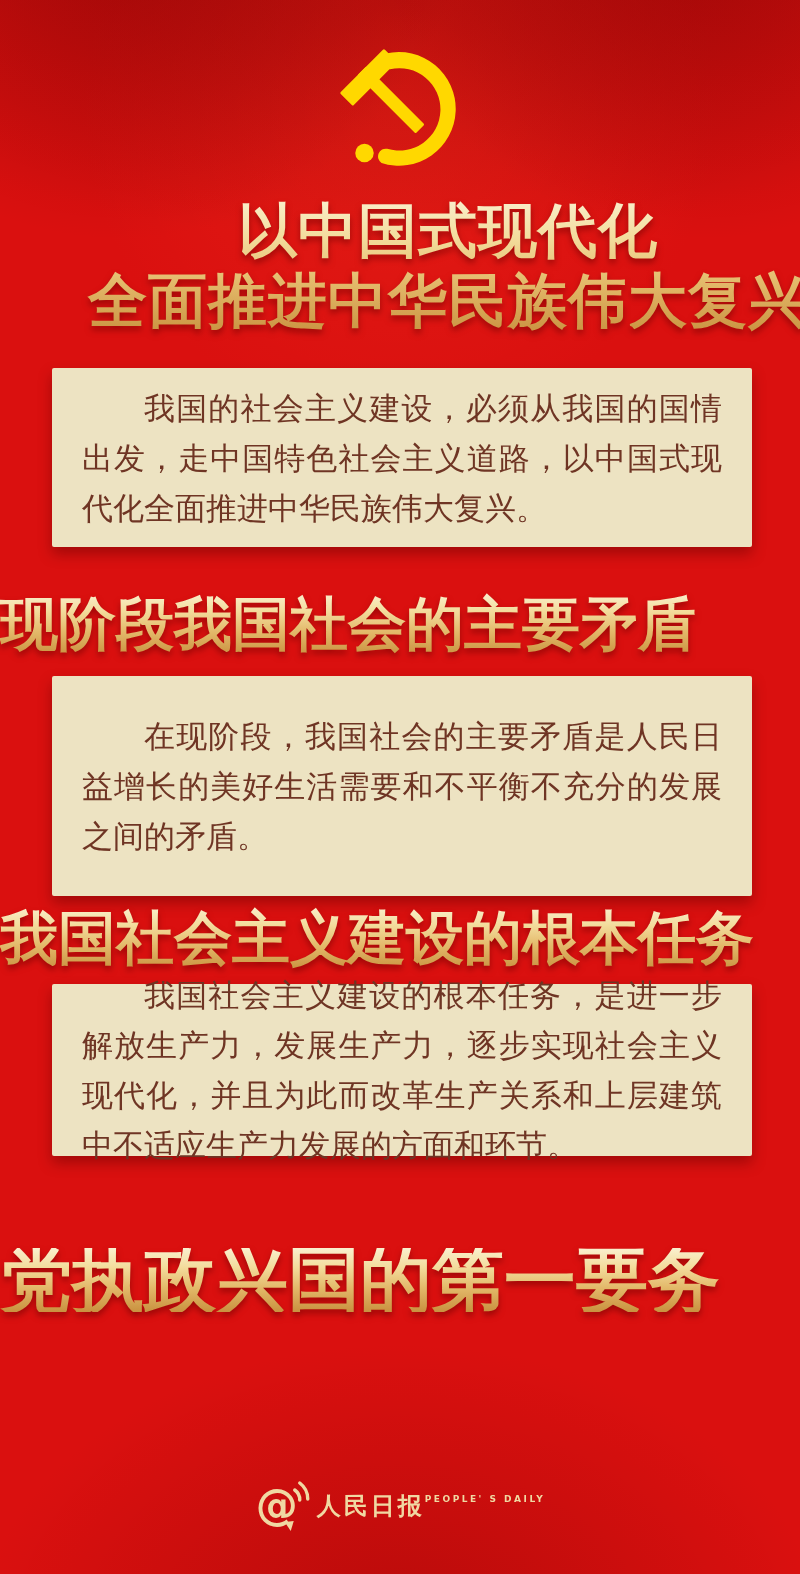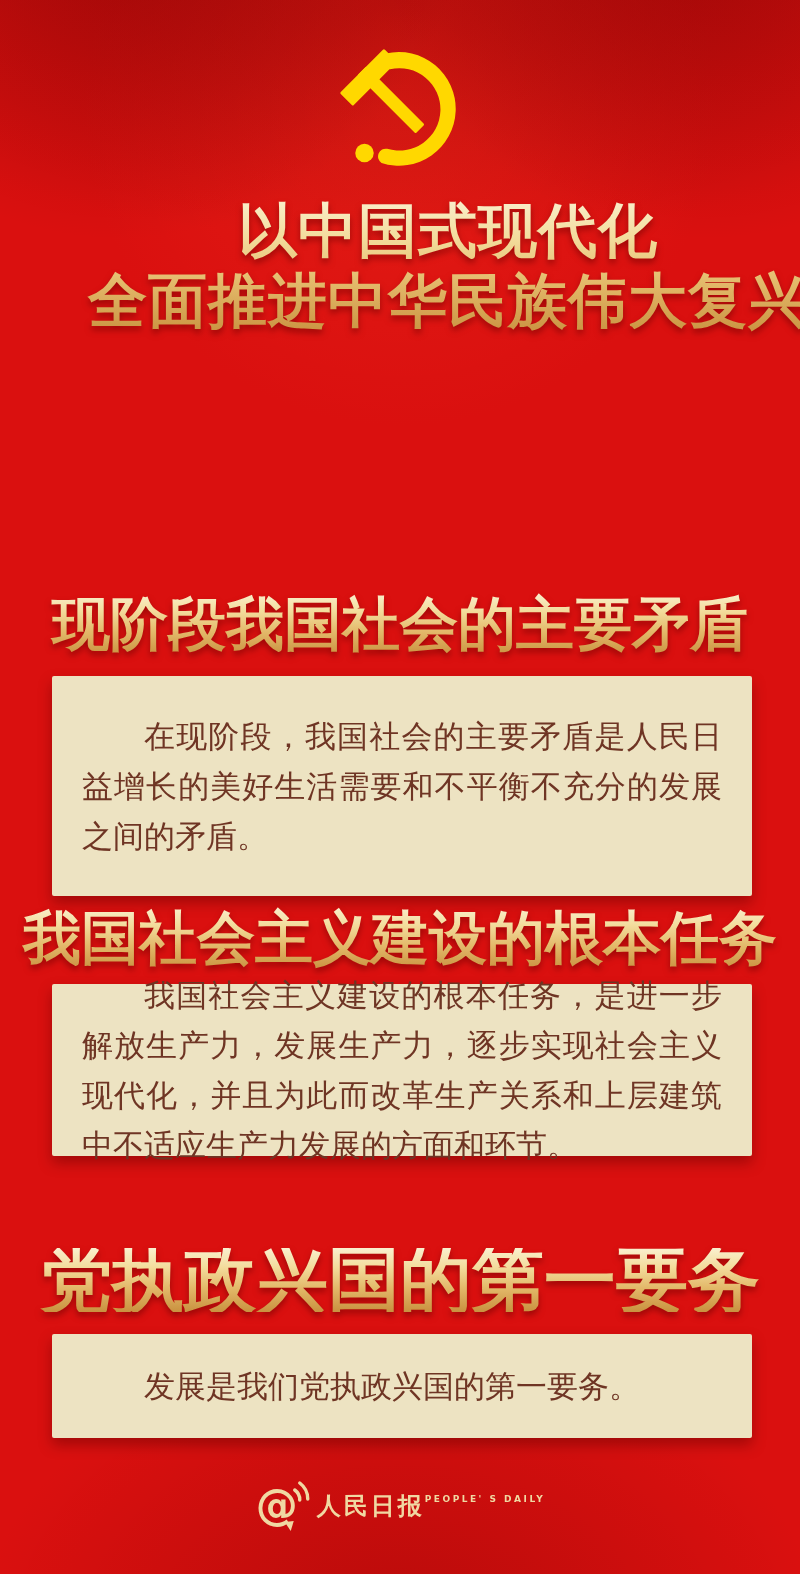--- a/index.html
+++ b/index.html
@@ -34,21 +34,21 @@
   }
   .title {
     position: absolute; top: 196px; left: 0;
     width: 800px; margin: 0;
     text-align: center;
     font-size: 59px; line-height: 70px; letter-spacing: 1px; padding-left: 48px;
   }
   .section-heading {
     position: absolute; left: 0;
     width: 800px; margin: 0;
-    text-align: center;
+    text-align: left;
     font-size: 58px; line-height: 64px;
   }
   .heading-2 { top: 592px; }
   .heading-3 { top: 906px; }
   .heading-4 { top: 1248px; font-size: 72px; }
   .text-box {
     position: absolute; left: 52px;
     width: 700px;
     box-sizing: border-box;
     padding: 0 30px;
@@ -101,35 +101,35 @@
 
       <circle cx="50" cy="162" r="13"></circle>
     </g>
   </svg>
 
   <h1 class="title gold-text">
     <span>以中国式现代化</span><br>
     <span>全面推进中华民族伟大复兴</span>
   </h1>
 
+  <section class="text-box box-1">
+    <p>我国的社会主义建设，必须从我国的国情出发，走中国特色社会主义道路，以中国式现代化全面推进中华民族伟大复兴。</p>
+  </section>
 
   <h2 class="section-heading heading-2 gold-text">现阶段我国社会的主要矛盾</h2>
   <section class="text-box box-2">
     <p>在现阶段，我国社会的主要矛盾是人民日益增长的美好生活需要和不平衡不充分的发展之间的矛盾。</p>
   </section>
 
   <h2 class="section-heading heading-3 gold-text">我国社会主义建设的根本任务</h2>
   <section class="text-box box-3">
     <p>我国社会主义建设的根本任务，是进一步解放生产力，发展生产力，逐步实现社会主义现代化，并且为此而改革生产关系和上层建筑中不适应生产力发展的方面和环节。</p>
   </section>
 
   <h2 class="section-heading heading-4 gold-text">党执政兴国的第一要务</h2>
-  <section class="text-box box-4">
-    <p>发展是我们党执政兴国的第一要务。</p>
-  </section>
 
   <footer class="brand">
     <svg class="brand-icon" width="56" height="56" viewBox="0 0 56 56" aria-hidden="true">
       <text x="22" y="42" font-size="42" font-weight="bold" fill="#f0d8a2" text-anchor="middle" font-family="DejaVu Sans, sans-serif">@</text>
       <path d="M 40 12 A 12 12 0 0 1 45 22" stroke="#f0d8a2" stroke-width="3.4" fill="none" stroke-linecap="round"></path>
       <path d="M 45 5 A 20 20 0 0 1 53 21" stroke="#f0d8a2" stroke-width="3.4" fill="none" stroke-linecap="round"></path>
       <path d="M 30 44 L 36 53 L 39 43 Z" fill="#f0d8a2"></path>
     </svg>
     <div class="brand-text">
       <span class="brand-cn">人民日报</span>

